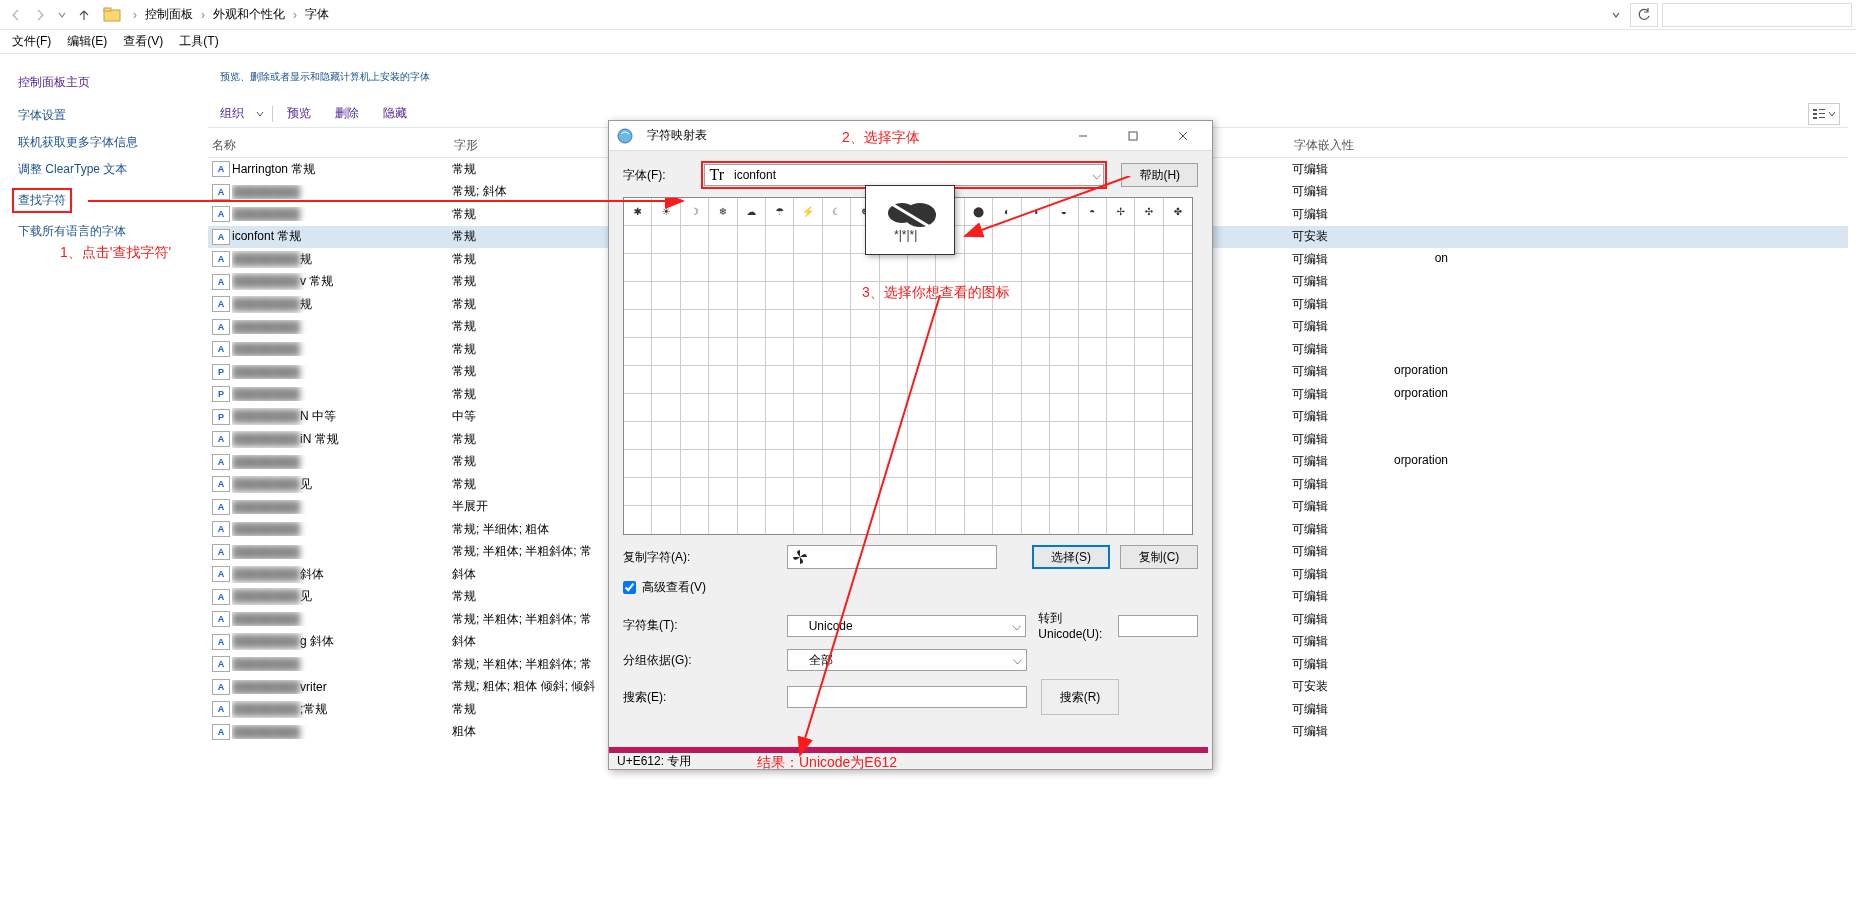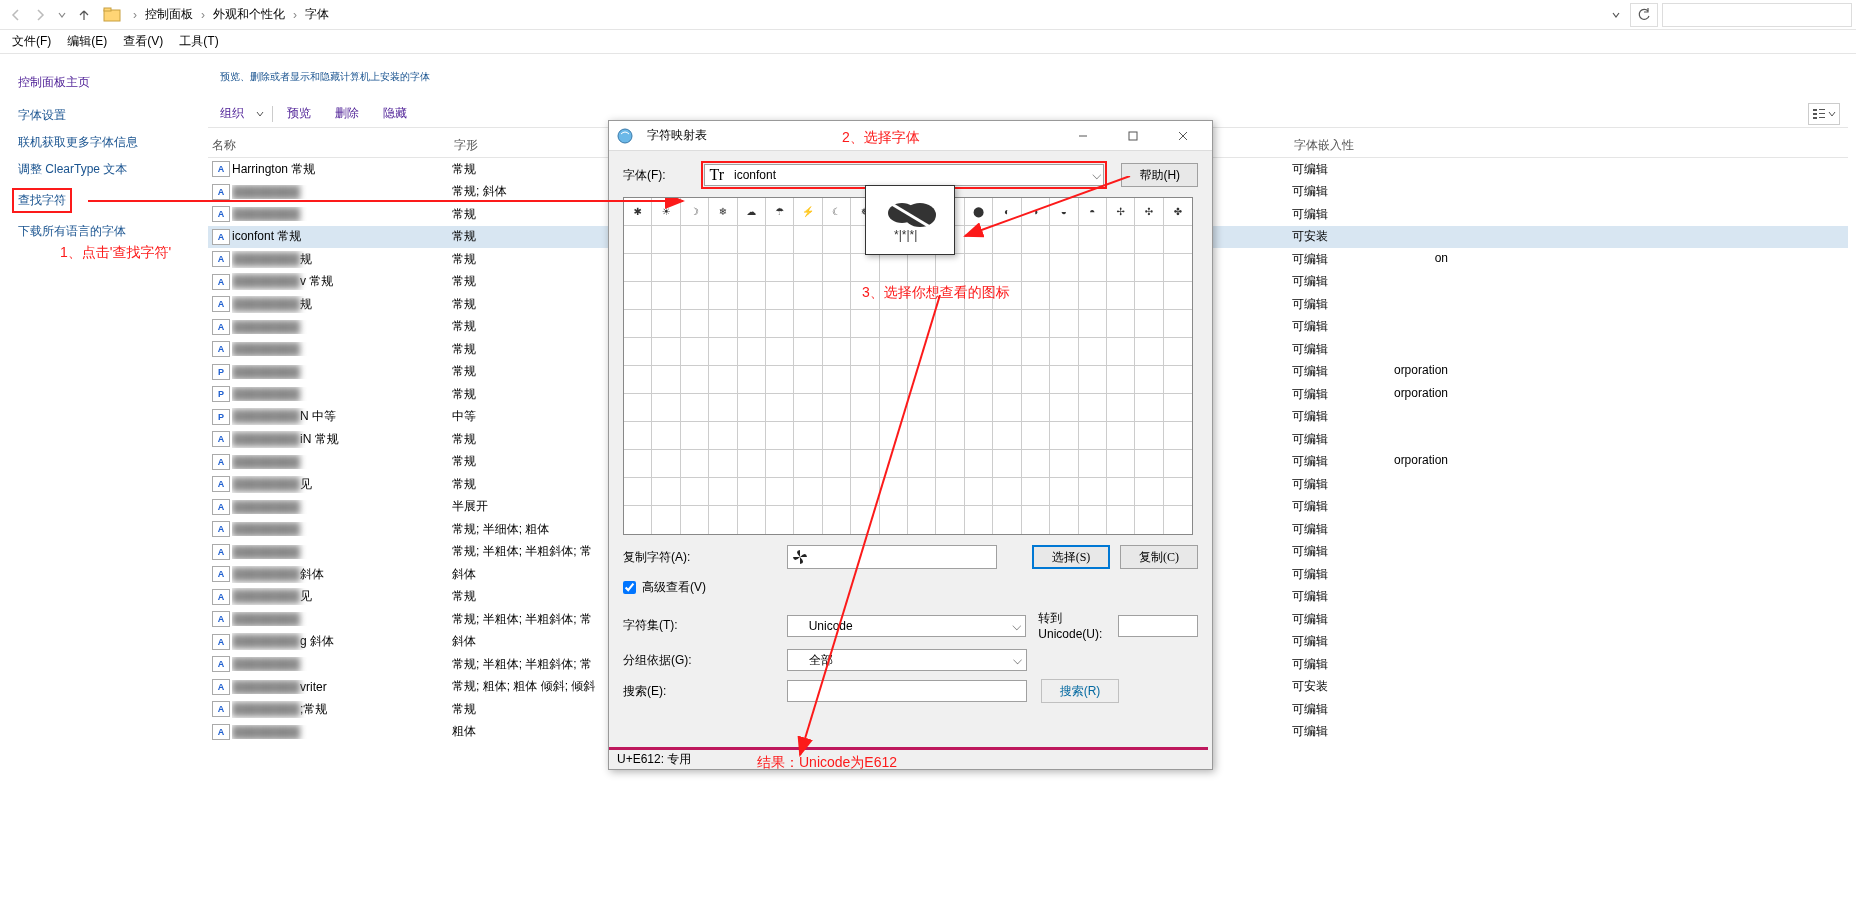--- a/index.html
+++ b/index.html
@@ -74,34 +74,34 @@
 .grid-row { display: flex; }
 .grid-cell { width: 28.5px; height: 28px; border-right: 1px solid #ccc; border-bottom: 1px solid #ccc; display: flex; align-items: center; justify-content: center; font-size: 10px; color: #333; }
 .grid-cell:last-child { border-right: none; }
 .grid-row:last-child .grid-cell { border-bottom: none; }
 .icon-row-highlight { position: absolute; border: 2px solid #fc1a1a; }
 
 .char-preview { position: absolute; left: 865px; top: 185px; width: 90px; height: 70px; background: #fff; border: 1px solid #333; box-shadow: 2px 2px 6px rgba(0,0,0,0.3); z-index: 60; display: flex; align-items: center; justify-content: center; }
 
 .copy-row { display: flex; align-items: center; margin: 10px 0; }
 .copy-field { width: 210px; height: 24px; border: 1px solid #a0a0a0; background: #fff; margin-left: 4px; display: flex; align-items: center; padding: 0 4px; }
-.dlg-btn { width: 78px; height: 24px; border: 1px solid #a0a0a0; background: #e8e8e8; display: flex; align-items: center; justify-content: center; margin-left: 10px; font-family: Liberation Serif, serif; }
+.dlg-btn { width: 78px; height: 24px; border: 1px solid #a0a0a0; background: #e8e8e8; display: flex; align-items: center; justify-content: center; margin-left: 10px; }
 .dlg-btn.primary { border: 2px solid #0078d4; }
 
 .adv-check { display: flex; align-items: center; margin: 8px 0 14px 0; }
 .adv-check input { margin-right: 6px; }
 
 .combo { width: 240px; height: 22px; border: 1px solid #a0a0a0; background: #fff; display: flex; align-items: center; padding: 0 21px; position: relative; margin-left: 4px; }
 .combo .dd { position: absolute; right: 4px; color: #555; }
 .textfield { width: 240px; height: 22px; border: 1px solid #a0a0a0; background: #fff; margin-left: 4px; }
 .small-field { width: 80px; height: 22px; border: 1px solid #a0a0a0; background: #fff; }
 .goto-label { margin-left: 12px; width: 80px; }
-.search-dlg-btn { width: 78px; height: 24px; border: 1px solid #c0c0c0; background: #efefef; color: #0369a1; display: flex; align-items: center; justify-content: center; margin-left: 14px; }
-
-.statusbar { position: absolute; bottom: 0; left: 0; right: 4px; height: 22px; border-top: 3px solid #be185d; background: #f0f0f0; display: flex; align-items: center; padding: 8px 8px; }
+.search-dlg-btn { width: 78px; height: 36px; border: 1px solid #c0c0c0; background: #efefef; color: #000000; display: flex; align-items: center; justify-content: center; margin-left: 14px; }
+
+.statusbar { position: absolute; bottom: 0; left: 0; right: 4px; height: 22px; border-top: 6px solid #be185d; background: #f0f0f0; display: flex; align-items: center; padding: 8px 8px; }
 
 svg { display: block; }
 </style>
 </head>
 <body>
 
 <div class="navbar">
   <div class="nav-arrow">
     <svg width="14" height="14" viewBox="0 0 14 14">
         <path d="M9 2 L4 7 L9 12" stroke="#bbb" stroke-width="1.5" fill="none"></path>

